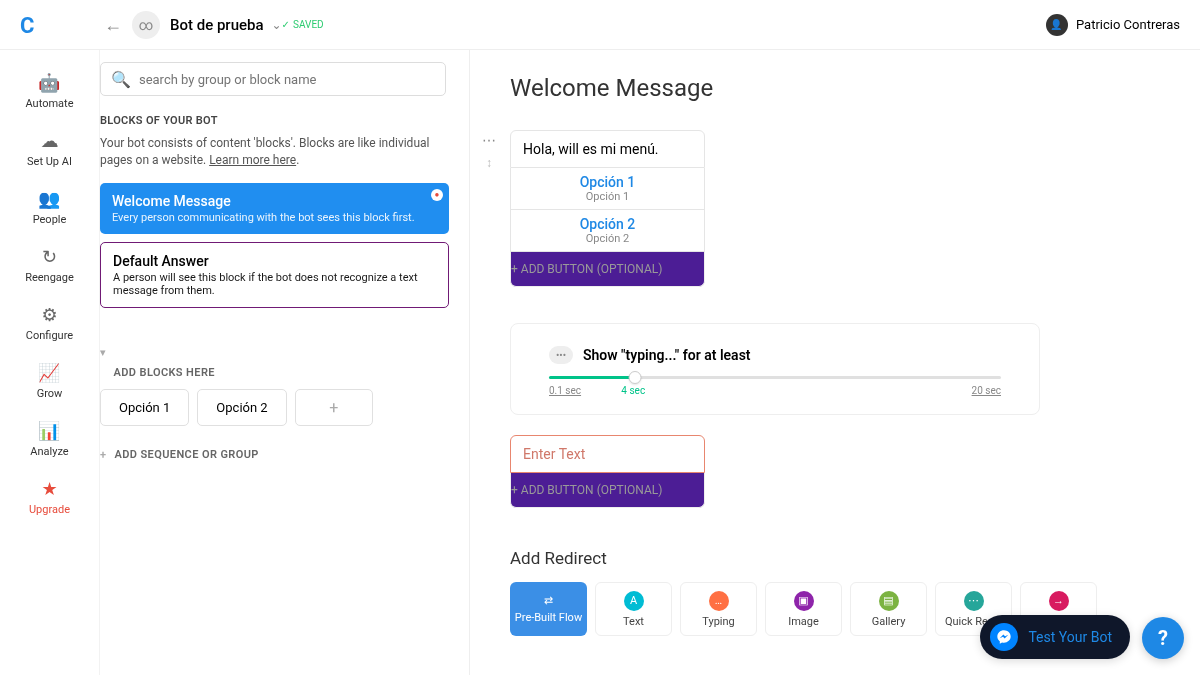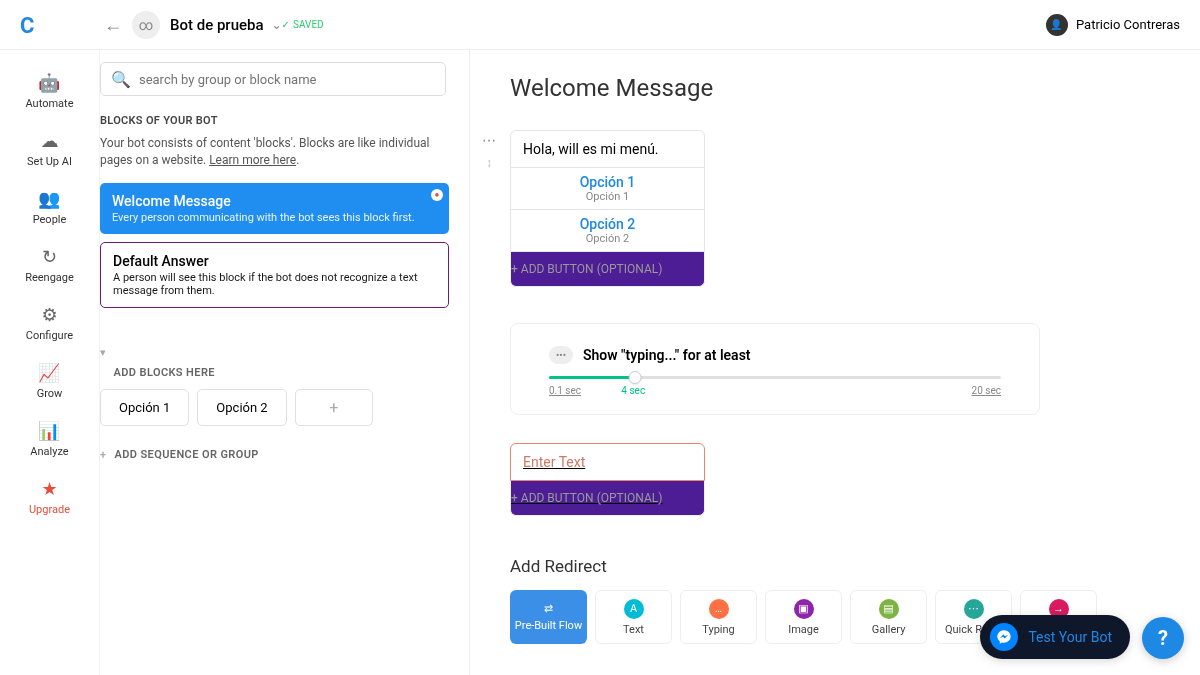--- a/index.html
+++ b/index.html
@@ -56,21 +56,21 @@
 .typing-card { width: 530px; border: 1px solid #eee; border-radius: 8px; padding: 22px 38px 18px; margin-top: 36px; background: #fff; position: relative; }
 .typing-header { display: flex; align-items: center; gap: 10px; margin-bottom: 12px; }
 .typing-bubble { width: 24px; height: 18px; background: #eee; border-radius: 10px; display: flex; align-items: center; justify-content: center; font-size: 10px; color: #888; }
 .typing-label { font-size: 14px; font-weight: 600; }
 .slider-track { position: relative; height: 3px; background: #e0e0e0; border-radius: 2px; }
 .slider-fill { position: absolute; left: 0; width: 19%; height: 3px; background: #00c389; border-radius: 2px; }
 .slider-thumb { position: absolute; left: 19%; top: -5px; width: 13px; height: 13px; background: #fff; border: 1px solid #ccc; border-radius: 50%; transform: translateX(-50%); box-shadow: 0 1px 2px rgba(0,0,0,0.1); }
 .slider-ticks { display: flex; justify-content: space-between; font-size: 10px; color: #888; margin-top: 6px; text-decoration: underline; }
 .slider-ticks .cur { color: #00c389; position: absolute; left: 16%; }
 .slider-wrap { position: relative; }
-.text-card { width: 195px; margin-top: 28px; text-decoration: underline; }
+.text-card { width: 195px; margin-top: 20px; }
 .text-input-box { width: 195px; border: 1px solid #f4a; border-color: #e8866f; border-radius: 6px 6px 0 0; padding: 10px 12px; font-size: 14px; color: #d0786a; background: #fff; }
 .add-element { margin-top: 40px; }
 .add-element-title { font-size: 17px; color: #333; margin-bottom: 14px; }
 .element-grid { display: flex; gap: 8px; }
 .elem-card { width: 77px; height: 54px; border: 1px solid #eee; border-radius: 6px; display: flex; flex-direction: column; align-items: center; justify-content: center; gap: 4px; font-size: 11px; color: #444; background: #fff; cursor: pointer; }
 .elem-card.active { background: #3B8FE6; color: #fff; border: none; }
 .elem-icon { width: 20px; height: 20px; border-radius: 50%; display: flex; align-items: center; justify-content: center; font-size: 11px; color: #fff; }
 .test-bot { position: absolute; bottom: 16px; right: 70px; background: #0f172a; border-radius: 24px; padding: 8px 18px 8px 10px; box-shadow: 0 2px 10px rgba(0,0,0,0.15); display: flex; align-items: center; gap: 10px; font-size: 14px; color: #1E88E5; cursor: pointer; }
 .test-bot-icon { width: 28px; height: 28px; border-radius: 50%; background: #0084FF; display: flex; align-items: center; justify-content: center; color: #fff; }
 .help-fab { position: absolute; bottom: 16px; right: 16px; width: 42px; height: 42px; border-radius: 50%; background: #1E88E5; color: #fff; display: flex; align-items: center; justify-content: center; font-size: 20px; font-weight: bold; box-shadow: 0 2px 10px rgba(0,0,0,0.2); cursor: pointer; }

